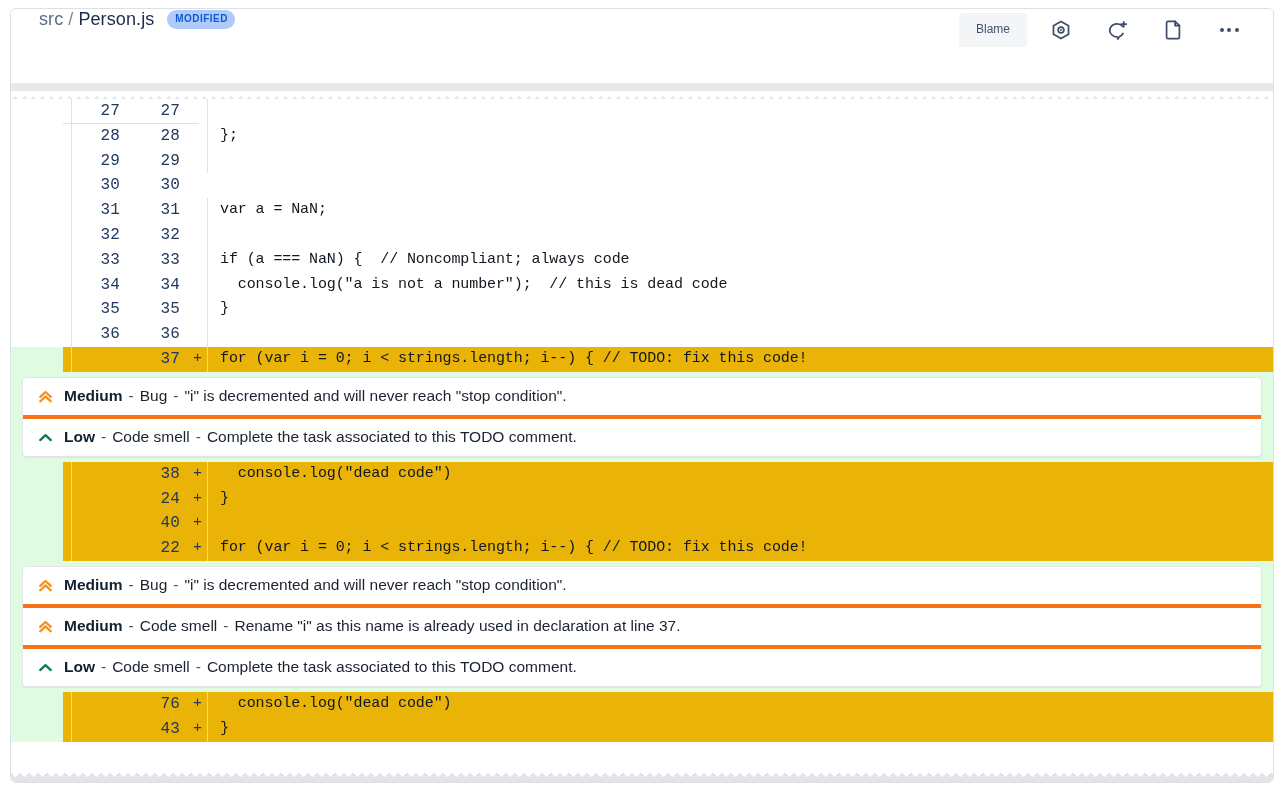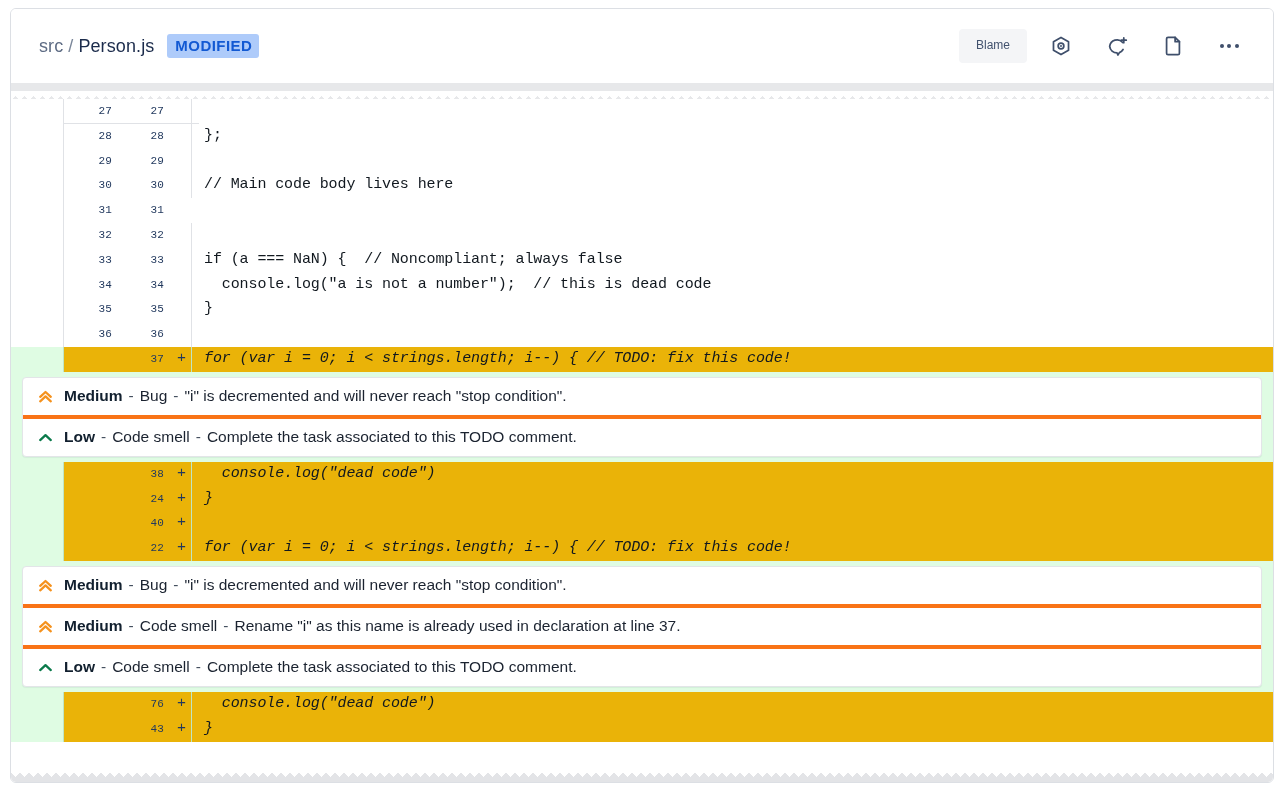--- a/index.html
+++ b/index.html
@@ -36,21 +36,21 @@
     display: flex;
     flex-direction: column;
   }
 
   
   .file-header {
     box-sizing: border-box;
     height: 74px;
     flex: 0 0 74px;
     display: flex;
-    align-items: center;
+    align-items: flex-start;
     justify-content: space-between;
     padding: 0 22px 0 28px;
     background: #ffffff;
   }
 
   .breadcrumb {
     display: flex;
     align-items: center;
     font-size: 18px;
     color: #42526e;
@@ -66,25 +66,25 @@
     font-weight: 400;
   }
   .bc-file {
     color: #1b2b4b;
     font-weight: 400;
   }
   .badge-modified {
     margin-left: 13px;
     background: #aecbfa;
     color: #1259d3;
-    font-size: 15px;
+    font-size: 10px;
     font-weight: 700;
     letter-spacing: 0.45px;
     padding: 3px 7px 3px 8px;
-    border-radius: 3px;
+    border-radius: 10px;
     line-height: 1.25;
   }
 
   .header-actions {
     display: flex;
     align-items: center;
     gap: 4px;
   }
   .blame-btn {
     background: #f4f5f7;
@@ -185,24 +185,25 @@
   .gutter-pad { width: 52px; flex: 0 0 52px; }
   .code-row.added .gutter-pad { background: #dffce3; }
 
   .ln {
     width: 58px;
     flex: 0 0 58px;
     box-sizing: border-box;
     text-align: right;
     padding-right: 9px;
     color: #22395e;
-    font-size: 11px;
+    font-size: 16px;
     line-height: 24.8px;
     letter-spacing: 0.2px;
     border-left: 1px solid #e0e2e6;
+    margin-left: 8px;
   }
   .ln.ln-new { border-left: none; width: 52px; flex: 0 0 52px;}
   .code-row.added .ln { border-left-color: #bfe5c6; }
   .sign {
     width: 18px;
     flex: 0 0 18px;
     text-align: left;
     padding-left: 4px;
     box-sizing: border-box;
     color: #22395e;
@@ -212,21 +213,21 @@
   .code-text {
     flex: 1 1 auto;
     box-sizing: border-box;
     padding-left: 12px;
     color: #11181f;
     line-height: 24.8px;
     white-space: pre;
     border-left: 1px solid #e0e2e6;
     letter-spacing: -0.1px;
   }
-  .code-row.added .code-text { border-left-color: #bfe5c6; font-style: italic; }
+  .code-row.added .code-text { border-left-color: #bfe5c6; }
 
   .sep-row-under27 {
     position: relative;
   }
   .sep-row-under27::after {
     content: "";
     position: absolute;
     left: 52px;
     width: 136px;
     bottom: 0;
@@ -348,41 +349,41 @@
           <div class="ln ln-old">29</div>
           <div class="ln ln-new">29</div>
           <div class="sign"></div>
           <div class="code-text"></div>
         </div>
         <div class="code-row ctx">
           <div class="gutter-pad"></div>
           <div class="ln ln-old">30</div>
           <div class="ln ln-new">30</div>
           <div class="sign"></div>
-          <div class="code-text">// Main code body lives here</div>
         </div>
         <div class="code-row ctx">
           <div class="gutter-pad"></div>
           <div class="ln ln-old">31</div>
           <div class="ln ln-new">31</div>
           <div class="sign"></div>
+          <div class="code-text">var a = NaN;</div>
         </div>
         <div class="code-row ctx">
           <div class="gutter-pad"></div>
           <div class="ln ln-old">32</div>
           <div class="ln ln-new">32</div>
           <div class="sign"></div>
           <div class="code-text"></div>
         </div>
         <div class="code-row ctx">
           <div class="gutter-pad"></div>
           <div class="ln ln-old">33</div>
           <div class="ln ln-new">33</div>
           <div class="sign"></div>
-          <div class="code-text">if (a === NaN) {  // Noncompliant; always false</div>
+          <div class="code-text">if (a === NaN) {  // Noncompliant; always code</div>
         </div>
         <div class="code-row ctx">
           <div class="gutter-pad"></div>
           <div class="ln ln-old">34</div>
           <div class="ln ln-new">34</div>
           <div class="sign"></div>
           <div class="code-text">  console.log("a is not a number");  // this is dead code</div>
         </div>
         <div class="code-row ctx">
           <div class="gutter-pad"></div>

